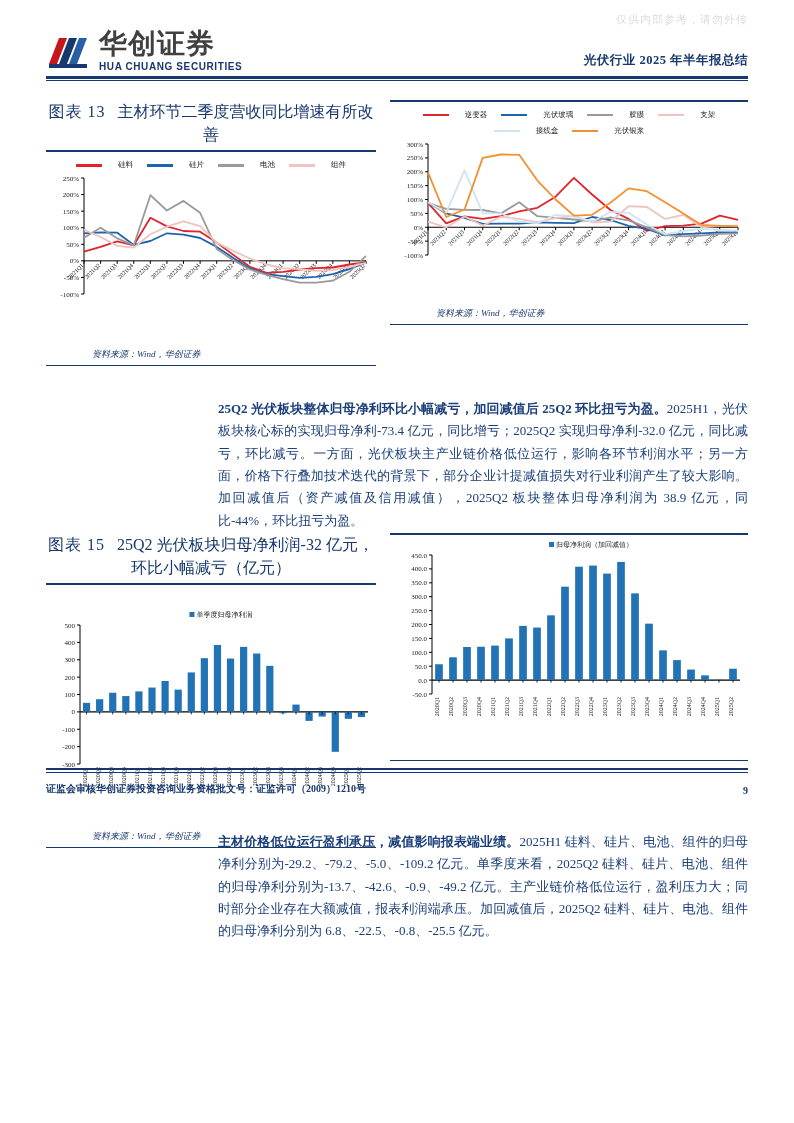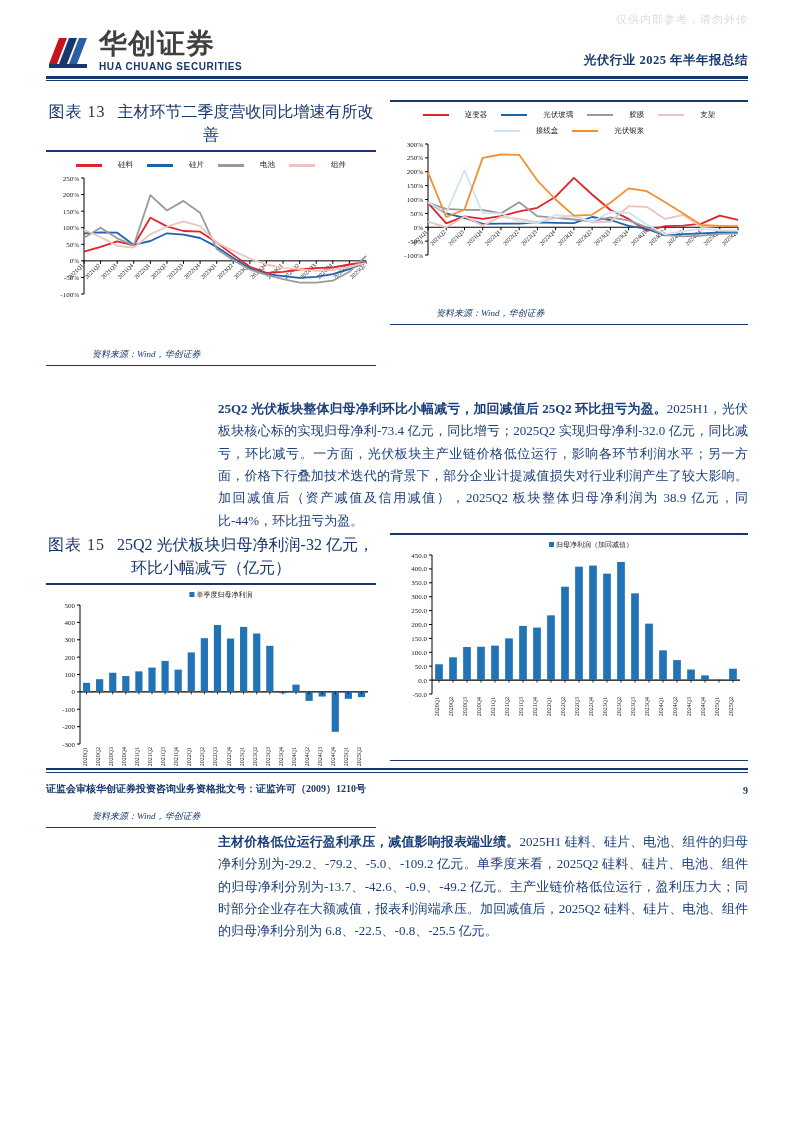--- a/index.html
+++ b/index.html
@@ -282,21 +282,21 @@
 
   <div class="para" style="left:218px;top:398px;width:530px;">
     <b>25Q2 光伏板块整体归母净利环比小幅减亏，加回减值后 25Q2 环比扭亏为盈。</b><span>2025H1，光伏板块核心标的实现归母净利-73.4 亿元，同比增亏；2025Q2 实现归母净利-32.0 亿元，同比减亏，环比减亏。一方面，光伏板块主产业链价格低位运行，影响各环节利润水平；另一方面，价格下行叠加技术迭代的背景下，部分企业计提减值损失对行业利润产生了较大影响。加回减值后（资产减值及信用减值），2025Q2 板块整体归母净利润为 38.9 亿元，同比-44%，环比扭亏为盈。</span>
   </div>
 
   <div class="exhibit" style="left:46px;top:533px;width:330px;">
     <div class="ex-title">
       <span class="num">图表 15</span>&nbsp;&nbsp;&nbsp;<span>25Q2 光伏板块归母净利润-32 亿元，环比小幅减亏（亿元）</span>
     </div>
     <div class="ex-body">
-      <div class="chart" id="chart15" style="height:215px;"><svg width="326" height="215">
+      <div class="chart" id="chart15" style="height:215px;margin-top:20px;"><svg width="326" height="215">
             <rect x="141.44" y="1" width="5" height="5" fill="#2273b5"></rect>
             <text x="148.44" y="5.8" font-size="7" fill="#222" font-family="Liberation Serif, serif">单季度归母净利润</text>
             <line x1="32" y1="14" x2="32" y2="153" stroke="#000" stroke-width="1"></line>
             <line x1="29" y1="14" x2="32" y2="14" stroke="#000" stroke-width="1"></line>
             <text x="27" y="16.5" text-anchor="end" font-size="7" fill="#222" font-family="Liberation Serif, serif">500</text>
             <line x1="29" y1="31.375" x2="32" y2="31.375" stroke="#000" stroke-width="1"></line>
             <text x="27" y="33.875" text-anchor="end" font-size="7" fill="#222" font-family="Liberation Serif, serif">400</text>
             <line x1="29" y1="48.75" x2="32" y2="48.75" stroke="#000" stroke-width="1"></line>
             <text x="27" y="51.25" text-anchor="end" font-size="7" fill="#222" font-family="Liberation Serif, serif">300</text>
             <line x1="29" y1="66.125" x2="32" y2="66.125" stroke="#000" stroke-width="1"></line>

